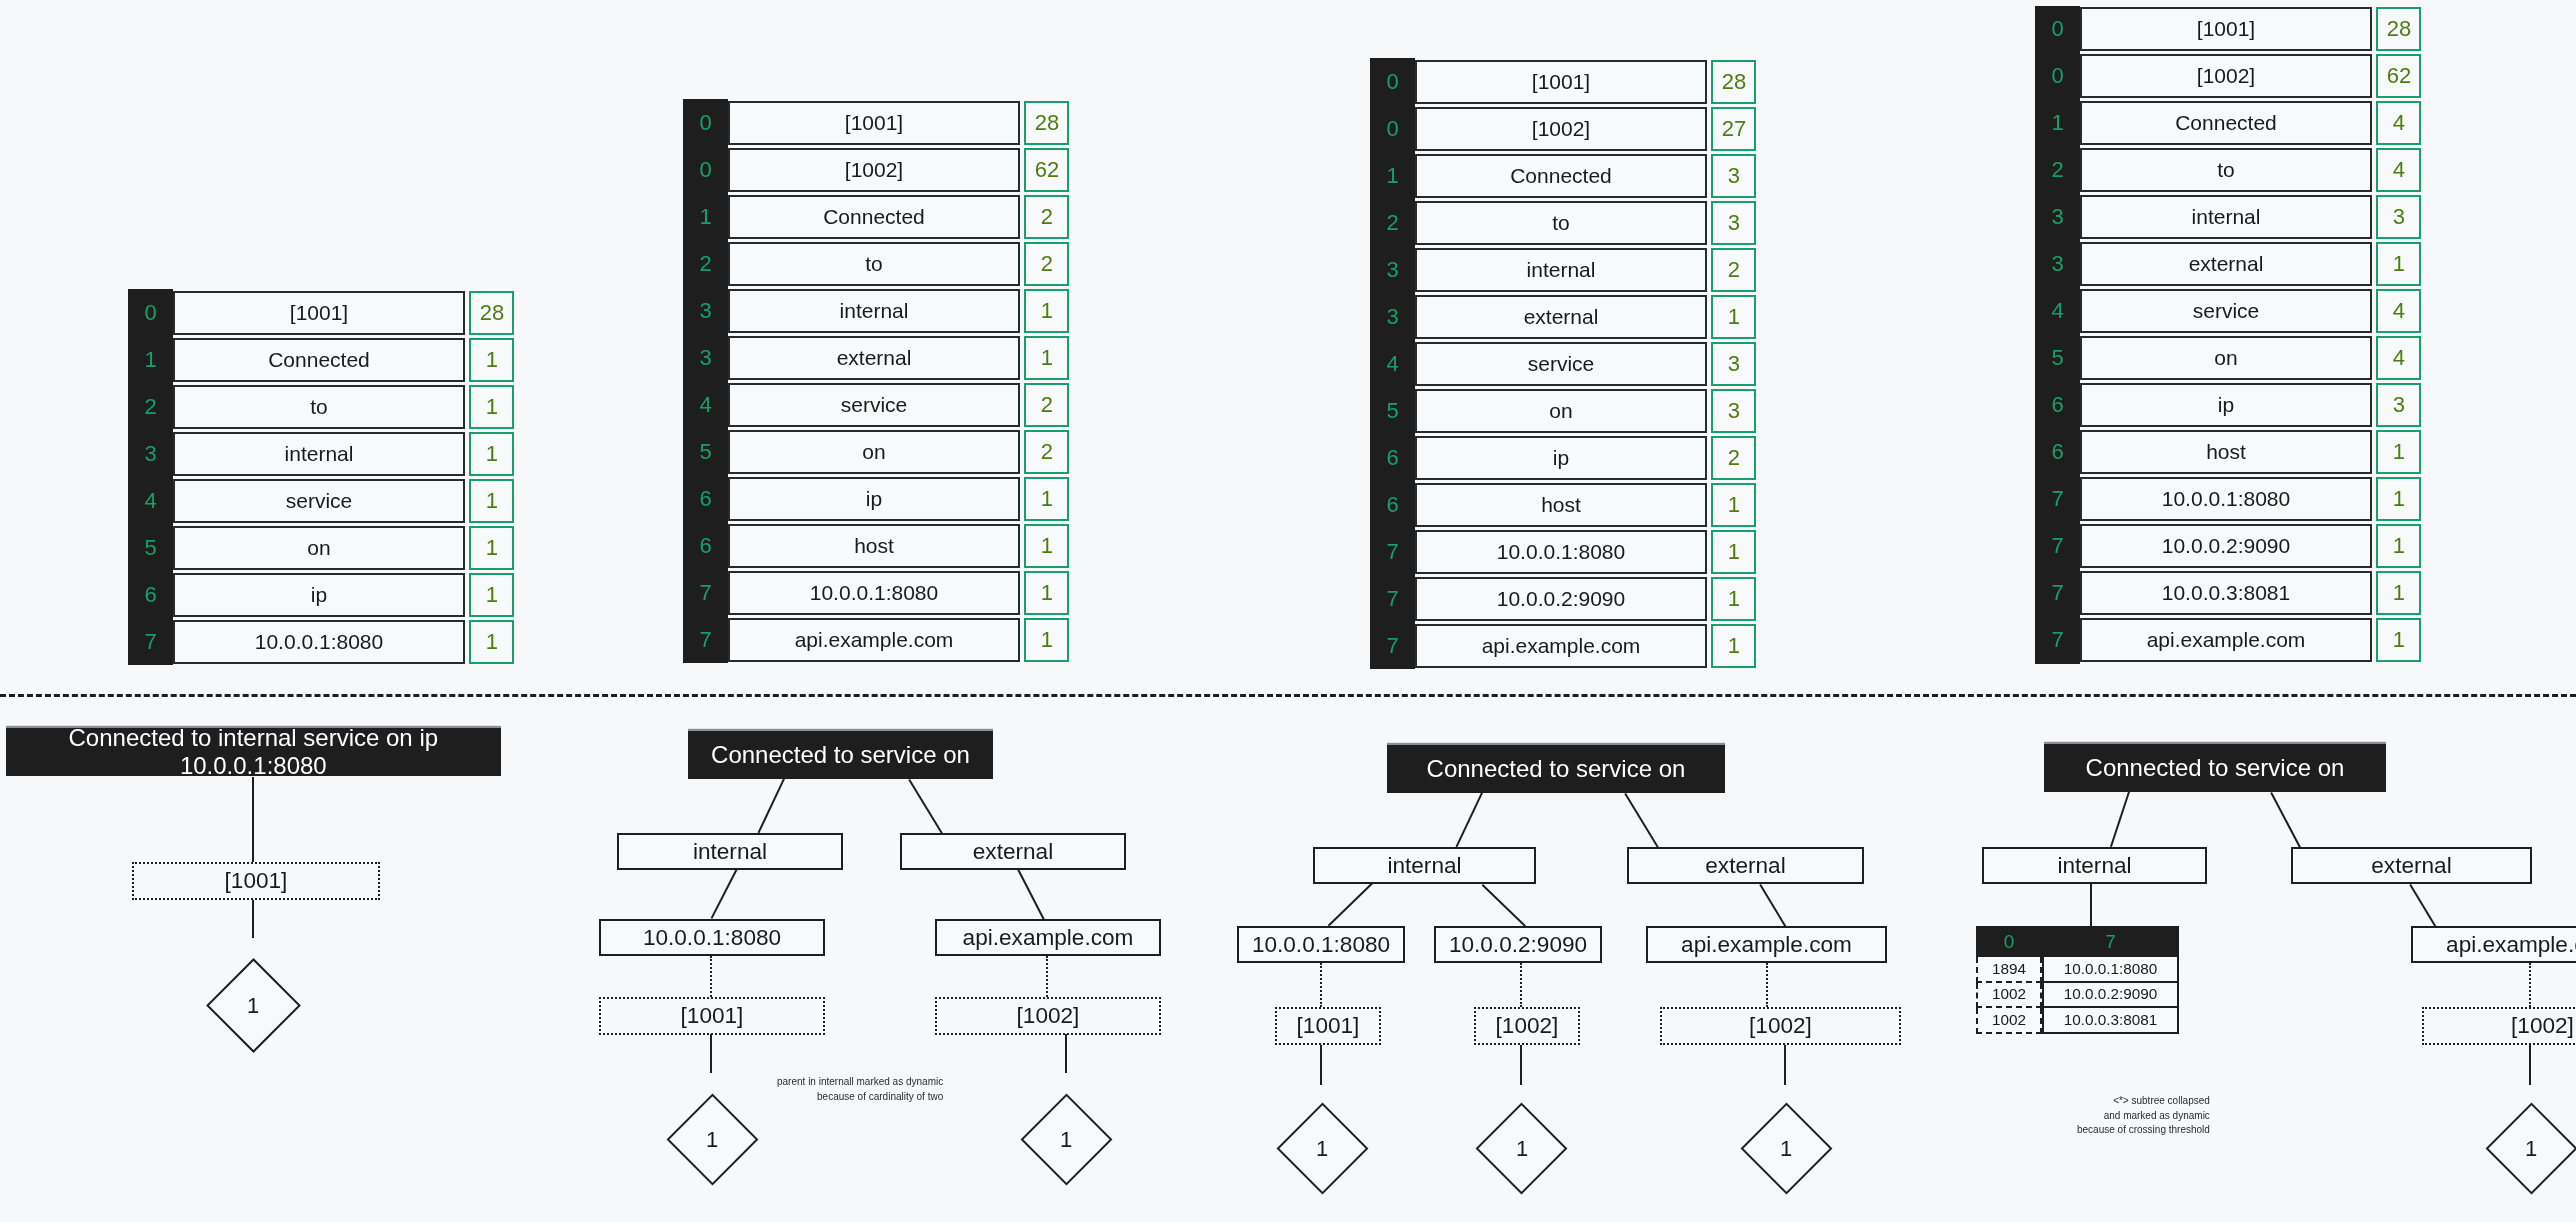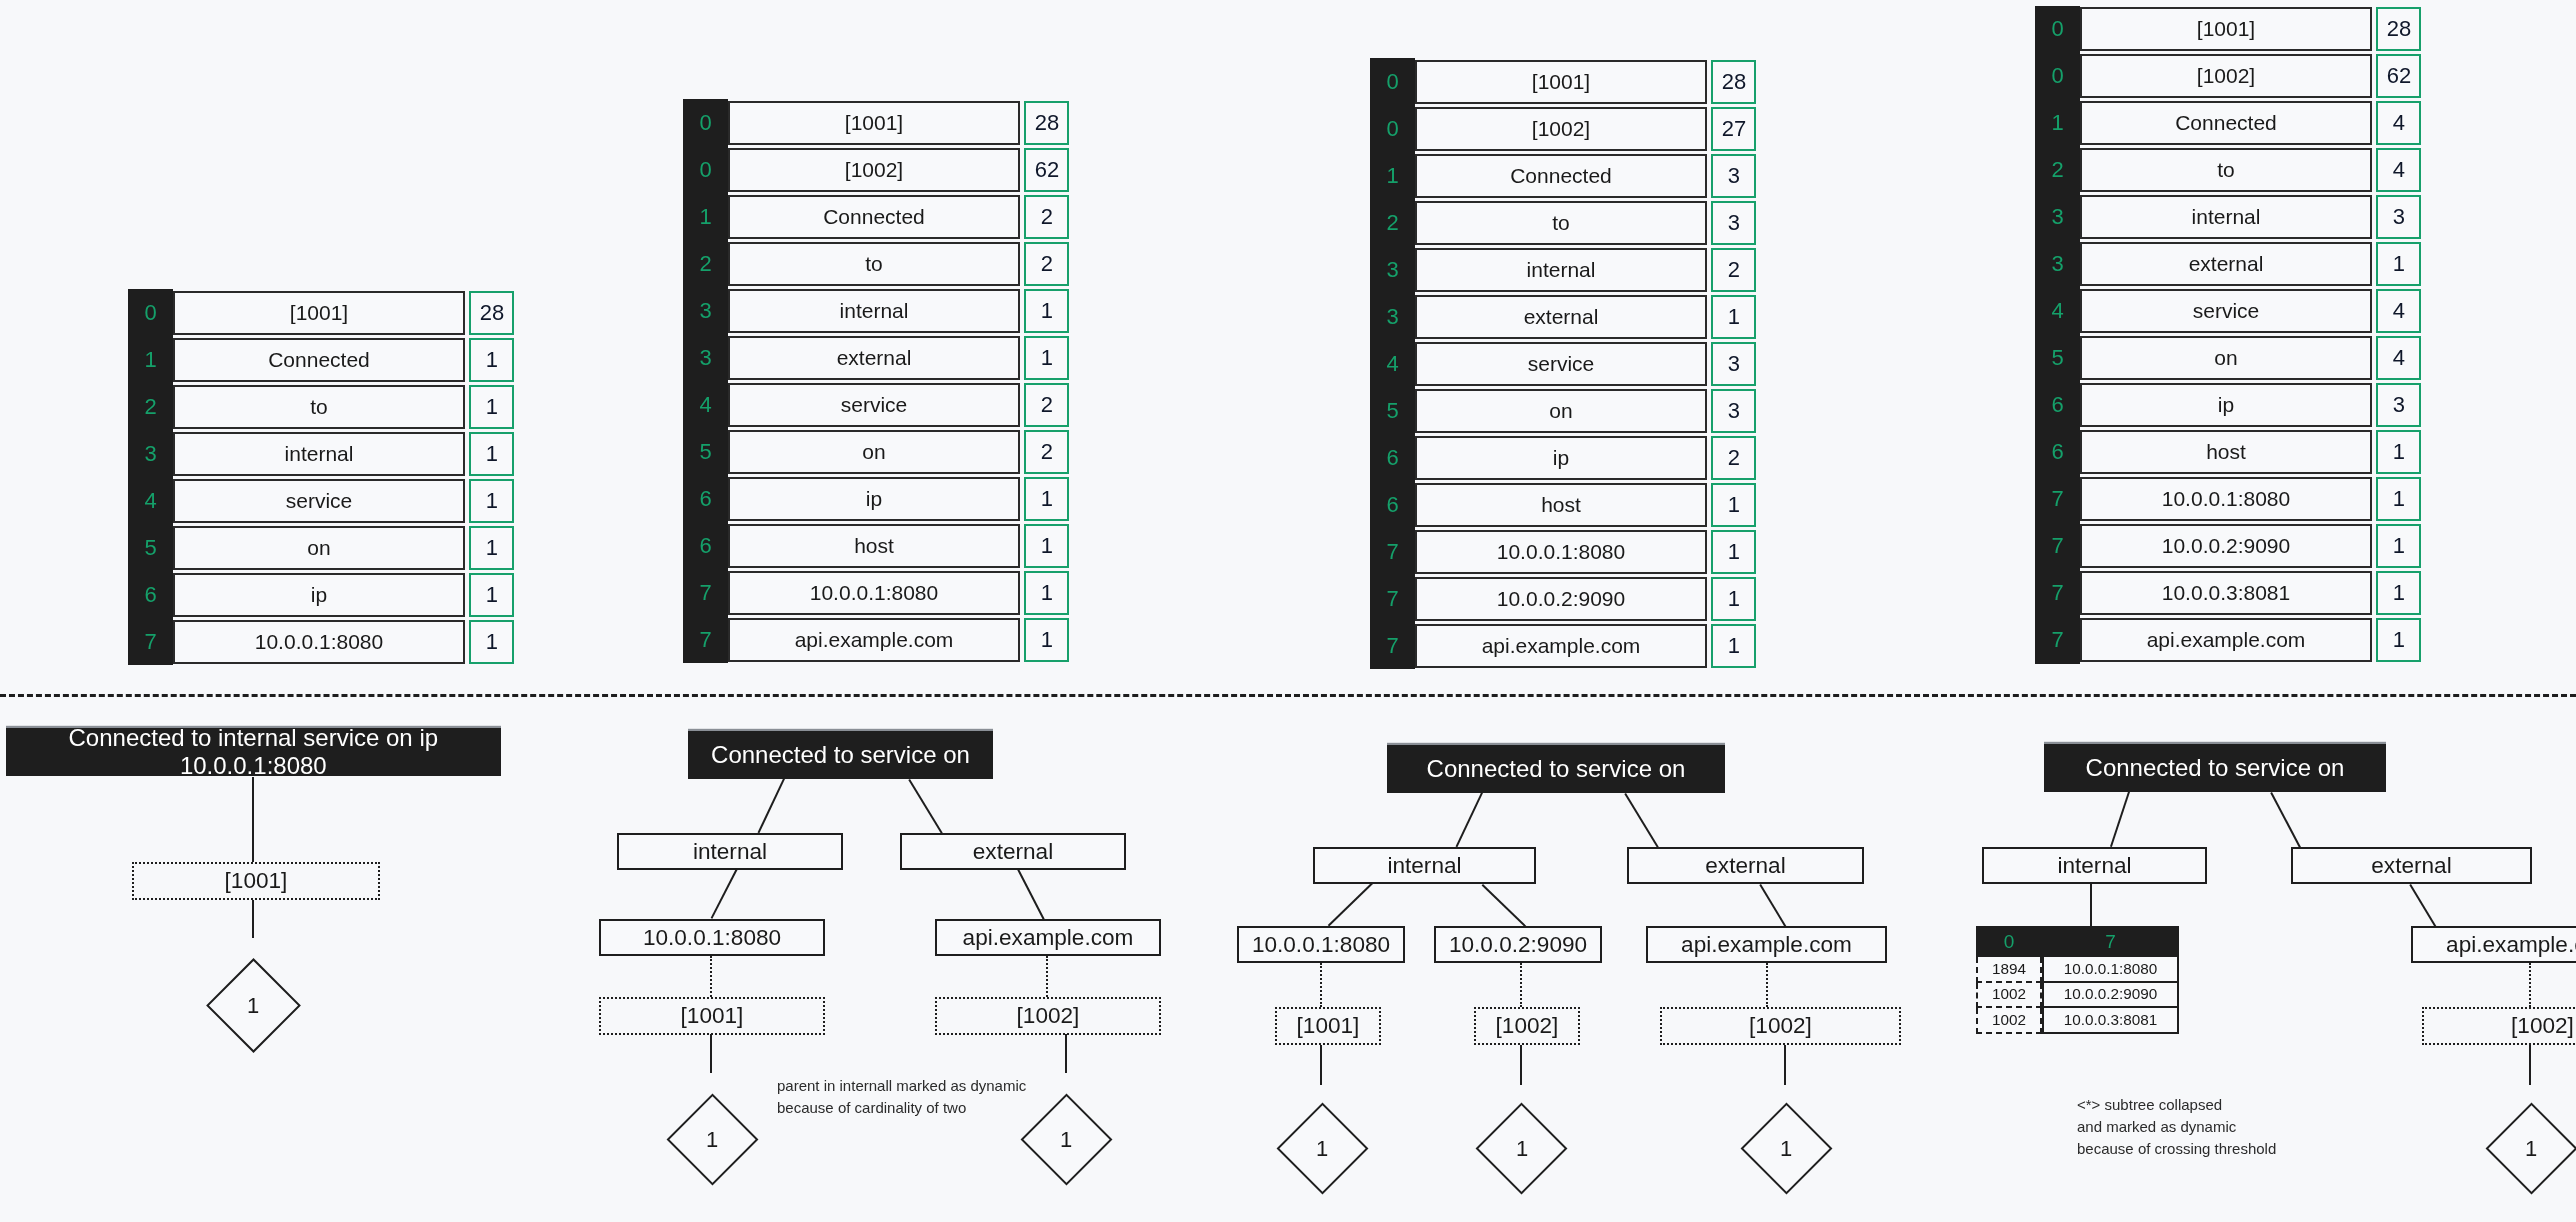--- a/index.html
+++ b/index.html
@@ -25,21 +25,21 @@
     display: flex; align-items: center; justify-content: center;
     font-size: 22px; flex: none;
   }
   .tval {
     background: #f8f9fb; border: 2.2px solid #2a2a2a;
     display: flex; align-items: center; justify-content: center;
     font-size: 21px; color: #1a1a1a; flex: none; margin: 1.5px 0;
   }
   .tcnt {
     width: 45px; background: #f8f9fb; border: 2.2px solid #17a06b;
-    color: #0f172a; display: flex; align-items: center; justify-content: center;
+    color: #4d7c0f; display: flex; align-items: center; justify-content: center;
     font-size: 22px; flex: none; margin: 1.5px 0 1.5px 4.4px;
   }
   .node {
     position: absolute;
     display: flex; align-items: center; justify-content: center;
     text-align: center;
   }
   .node-root {
     background: #1e1e1e; color: #ffffff;
     font-size: 24px; height: 48px;
@@ -56,22 +56,22 @@
   .edge { position: absolute; background: #1e1e1e; transform-origin: 0 0; }
   .diamond {
     position: absolute; border: 2.2px solid #1e1e1e;
     background: #f8f9fb; transform: rotate(45deg);
   }
   .diamond-label {
     position: absolute; display: flex; align-items: center; justify-content: center;
     font-size: 22px; color: #1a1a1a;
   }
   .note {
-    position: absolute; font-size: 15px; line-height: 1.45;
-    color: #2b2b2b; white-space: pre-line;
+    position: absolute; font-size: 10px; line-height: 1.45;
+    color: #2b2b2b; white-space: pre-line; text-align: right;
   }
 
   
   .mini { position: absolute; }
   .mini-head { display: flex; height: 31px; }
   .mini-hcell {
     background: #1e1e1e; color: #15a06a; font-size: 19px;
     display: flex; align-items: center; justify-content: center;
   }
   .mini-row { display: flex; height: 25.6px; }

